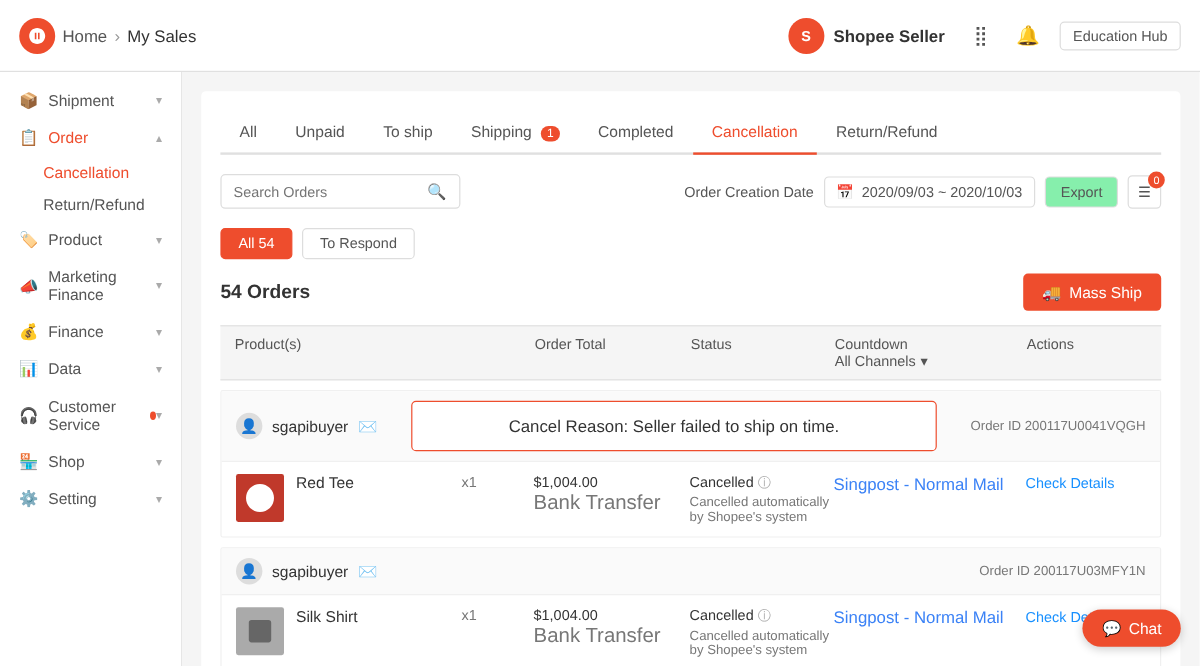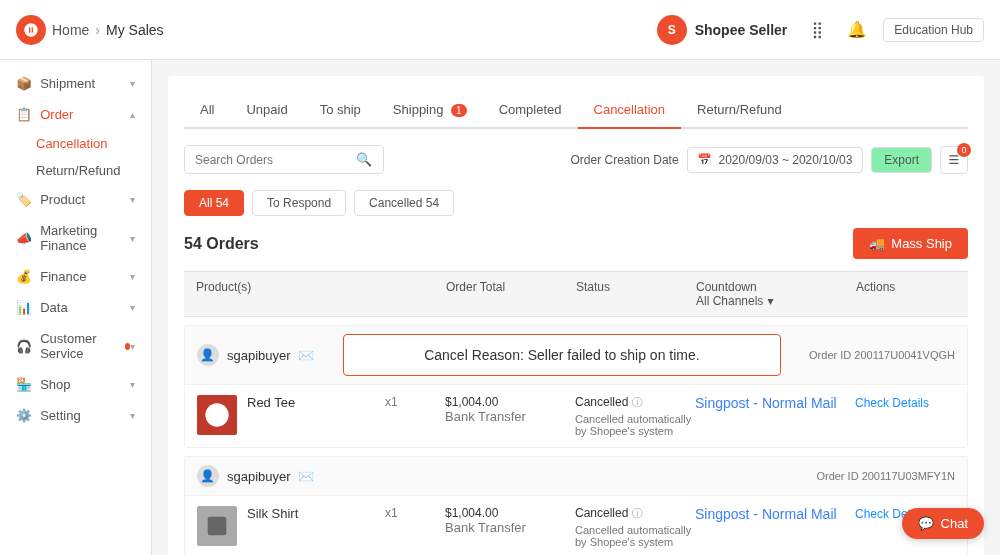--- a/index.html
+++ b/index.html
@@ -64,21 +64,21 @@
     .order-id { margin-left: auto; font-size: 11px; color: #777; }
 
     
     .cancel-reason-box { border: 1px solid #ee4d2d; border-radius: 4px; padding: 12px 20px; text-align: center; font-size: 14px; color: #333; background: white; margin: 4px 0; }
 
     .product-cell { display: flex; align-items: flex-start; gap: 10px; }
     .product-img { width: 40px; height: 40px; object-fit: cover; flex-shrink: 0; background: #eee; border-radius: 2px; display: flex; align-items: center; justify-content: center; overflow: hidden; }
     .product-name { font-size: 13px; color: #333; }
     .product-qty { color: #777; font-size: 12px; text-align: left; }
     .order-total { font-size: 12px; color: #333; }
-    .order-total .payment { color: #777; font-size: 13px; }
+    .order-total .payment { color: #777; font-size: 17px; }
     .status-cell .cancelled { color: #333; font-size: 12px; }
     .status-cell .sub-text { color: #777; font-size: 11px; margin-top: 3px; }
     .shipping-method { font-size: 14px; color: #3b82f6; }
     .check-details { color: #1890ff; cursor: pointer; font-size: 12px; }
 
     
     .chat-btn { position: fixed; bottom: 16px; right: 16px; background: #ee4d2d; color: white; border-radius: 20px; padding: 8px 16px; display: flex; align-items: center; gap: 6px; cursor: pointer; font-size: 13px; font-weight: 500; box-shadow: 0 2px 8px rgba(0,0,0,0.2); }
 
     
     .order-group { margin-bottom: 8px; background: white; border: 1px solid #f0f0f0; border-radius: 2px; }
@@ -233,21 +233,20 @@
           <div class="filter-btn">
             <span>☰</span>
             <div class="badge" style="position:absolute;top:-4px;right:-4px;background:#ee4d2d;color:white;border-radius:50%;width:14px;height:14px;font-size:9px;display:flex;align-items:center;justify-content:center;">0</div>
           </div>
         </div>
       </div>
 
       <div class="sub-tabs">
         <div class="sub-tab active">All 54</div>
         <div class="sub-tab">To Respond</div>
-        <div class="sub-tab">Cancelled 54</div>
       </div>
 
       <div class="orders-header">
         <span class="orders-count">54 Orders</span>
         <button class="mass-ship-btn">
           <span>🚚</span>
           <span>Mass Ship</span>
         </button>
       </div>
 

